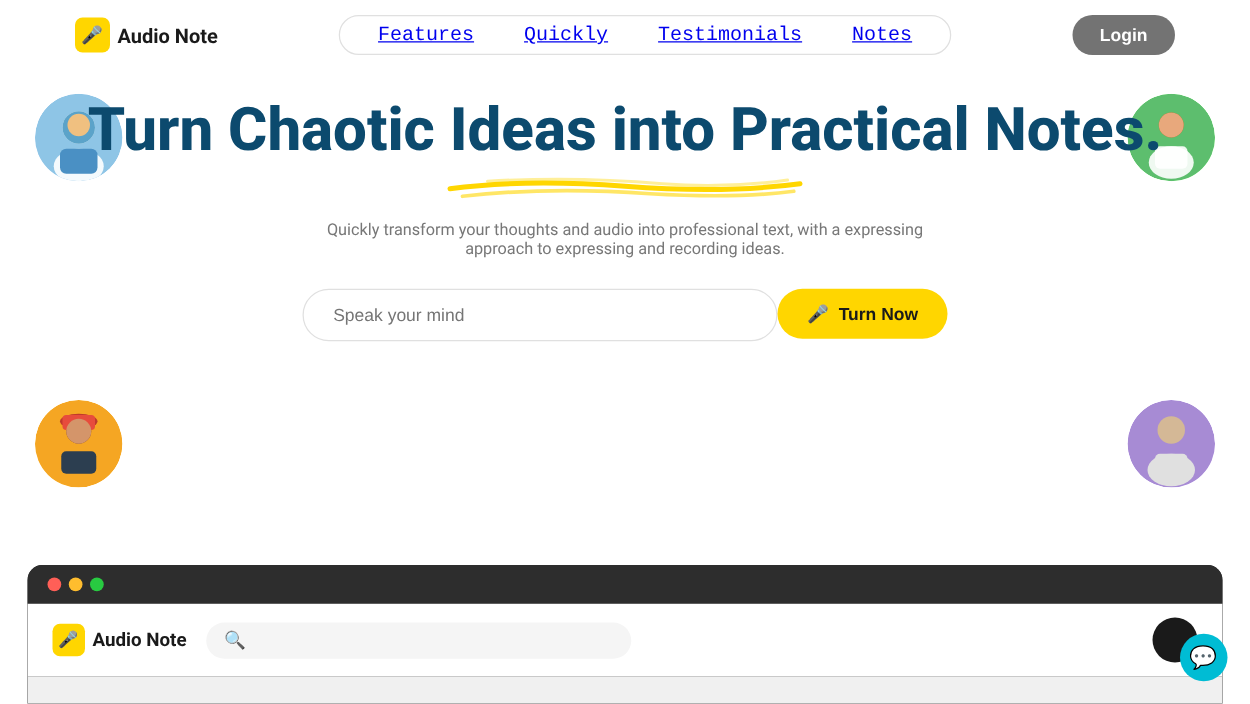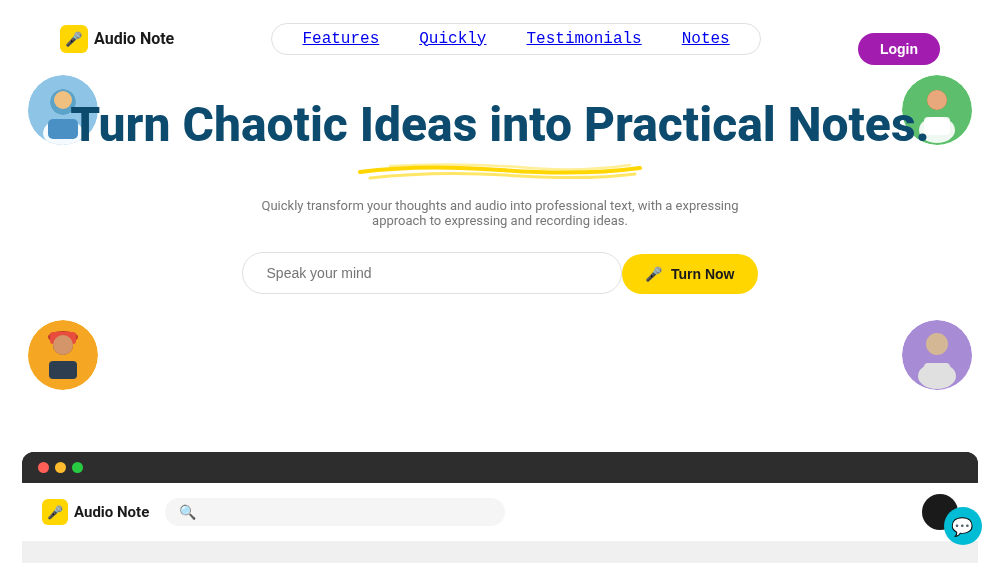--- a/index.html
+++ b/index.html
@@ -42,29 +42,28 @@
       background: #fff;
       border: 1px solid #e0e0e0;
       border-radius: 50px;
       padding: 6px 30px;
       display: flex;
       align-items: center;
       gap: 40px;
       font-family: Liberation Mono, monospace;
     }
     .login-btn {
-      background: #a21caf;
+      background: #737373;
       color: #fff;
       border: none;
       border-radius: 20px;
       padding: 8px 22px;
       font-size: 14px;
       font-weight: 600;
       cursor: pointer;
-      margin-top: 21px;
     }
 
     
     .hero {
       text-align: center;
       padding: 20px 20px 10px;
       position: relative;
     }
     .hero-title {
       font-size: 48px;
@@ -80,21 +79,21 @@
     .hero-subtitle {
       font-size: 13px;
       color: #777;
       margin-bottom: 24px;
       max-width: 480px;
       margin-left: auto;
       margin-right: auto;
     }
     .search-row {
       display: flex;
-      align-items: flex-end;
+      align-items: flex-start;
       justify-content: center;
       margin-bottom: 20px;
     }
     .speak-input {
       border: 1px solid #e0e0e0;
       border-radius: 30px;
       padding: 12px 24px;
       font-size: 14px;
       color: #bbb;
       width: 380px;

